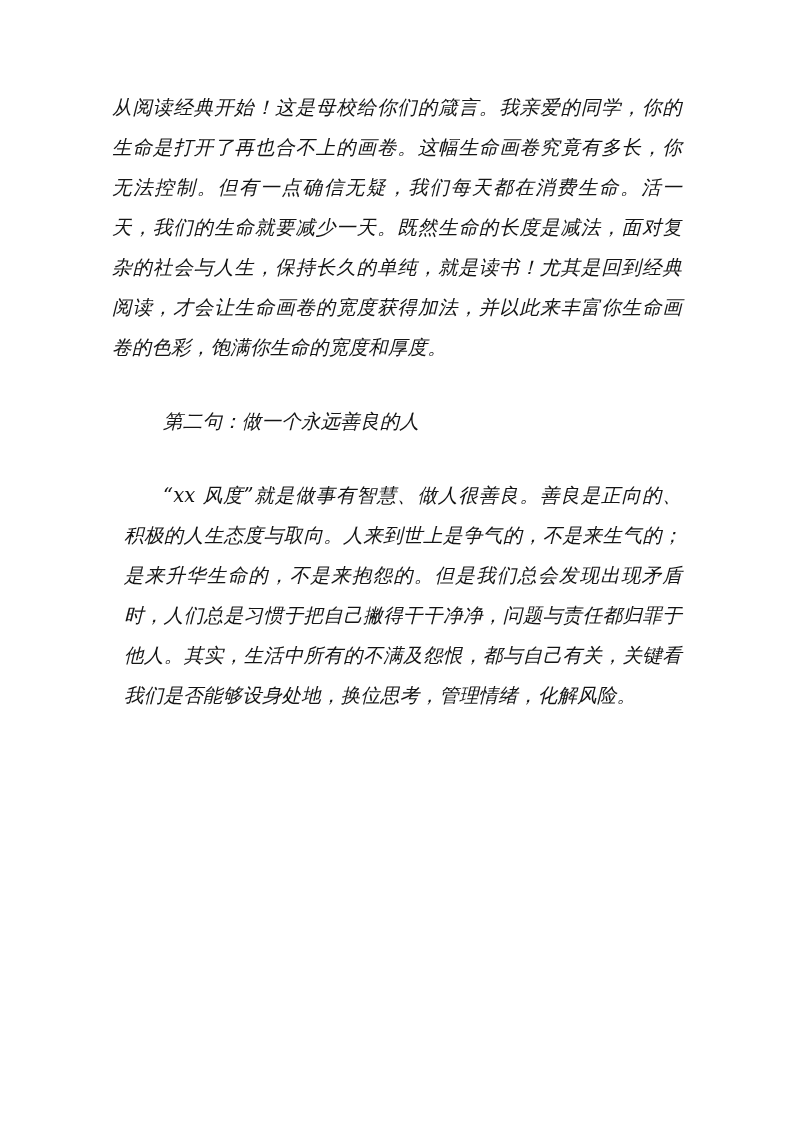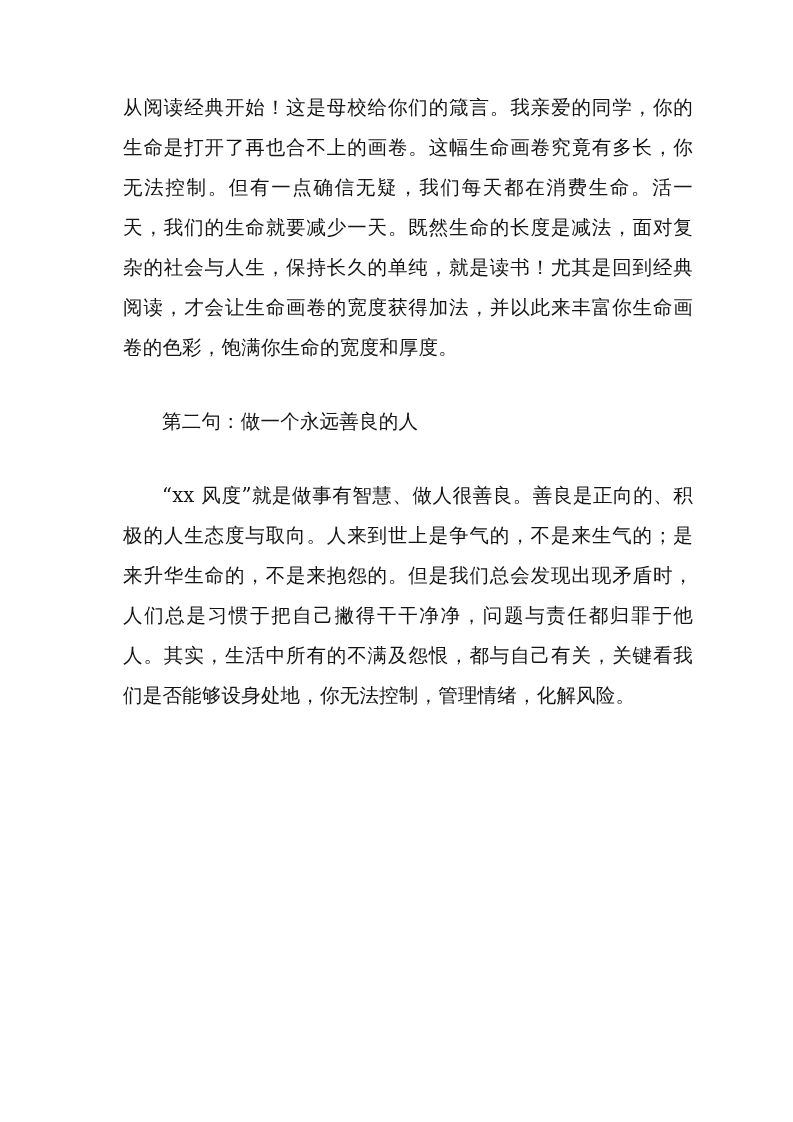--- a/index.html
+++ b/index.html
@@ -16,53 +16,55 @@
   }
   .page {
     position: relative;
     width: 793px;
     height: 1122px;
     background: #ffffff;
     box-sizing: border-box;
   }
   .content {
     position: absolute;
-    left: 123px;
+    left: 112px;
     top: 88px;
     width: 570px;
+    font-style: italic;
   }
   p.para {
     margin: 0;
     font-size: 19.5px;
     line-height: 40px;
     text-align: justify;
     text-align-last: left;
     text-justify: inter-ideograph;
     letter-spacing: 0.2px;
     color: #141414;
     font-weight: 400;
   }
   p.para.indent {
     text-indent: 2em;
+    margin-left: 12px;
   }
   .gap-md { height: 34px; }
 </style>
 </head>
 <body>
 
 <div class="page">
   <div class="content">
 
     <p class="para">从阅读经典开始！这是母校给你们的箴言。我亲爱的同学，你的生命是打开了再也合不上的画卷。这幅生命画卷究竟有多长，你无法控制。但有一点确信无疑，我们每天都在消费生命。活一天，我们的生命就要减少一天。既然生命的长度是减法，面对复杂的社会与人生，保持长久的单纯，就是读书！尤其是回到经典阅读，才会让生命画卷的宽度获得加法，并以此来丰富你生命画卷的色彩，饱满你生命的宽度和厚度。</p>
 
     <div class="gap-md"></div>
 
     <p class="para indent">第二句：做一个永远善良的人</p>
 
     <div class="gap-md"></div>
 
-    <p class="para indent">“xx 风度”就是做事有智慧、做人很善良。善良是正向的、积极的人生态度与取向。人来到世上是争气的，不是来生气的；是来升华生命的，不是来抱怨的。但是我们总会发现出现矛盾时，人们总是习惯于把自己撇得干干净净，问题与责任都归罪于他人。其实，生活中所有的不满及怨恨，都与自己有关，关键看我们是否能够设身处地，你无法控制，管理情绪，化解风险。</p>
+    <p class="para indent">“xx 风度”就是做事有智慧、做人很善良。善良是正向的、积极的人生态度与取向。人来到世上是争气的，不是来生气的；是来升华生命的，不是来抱怨的。但是我们总会发现出现矛盾时，人们总是习惯于把自己撇得干干净净，问题与责任都归罪于他人。其实，生活中所有的不满及怨恨，都与自己有关，关键看我们是否能够设身处地，换位思考，管理情绪，化解风险。</p>
 
     <div class="gap-md"></div>
 
 
   </div>
 </div>
 
 </body></html>

